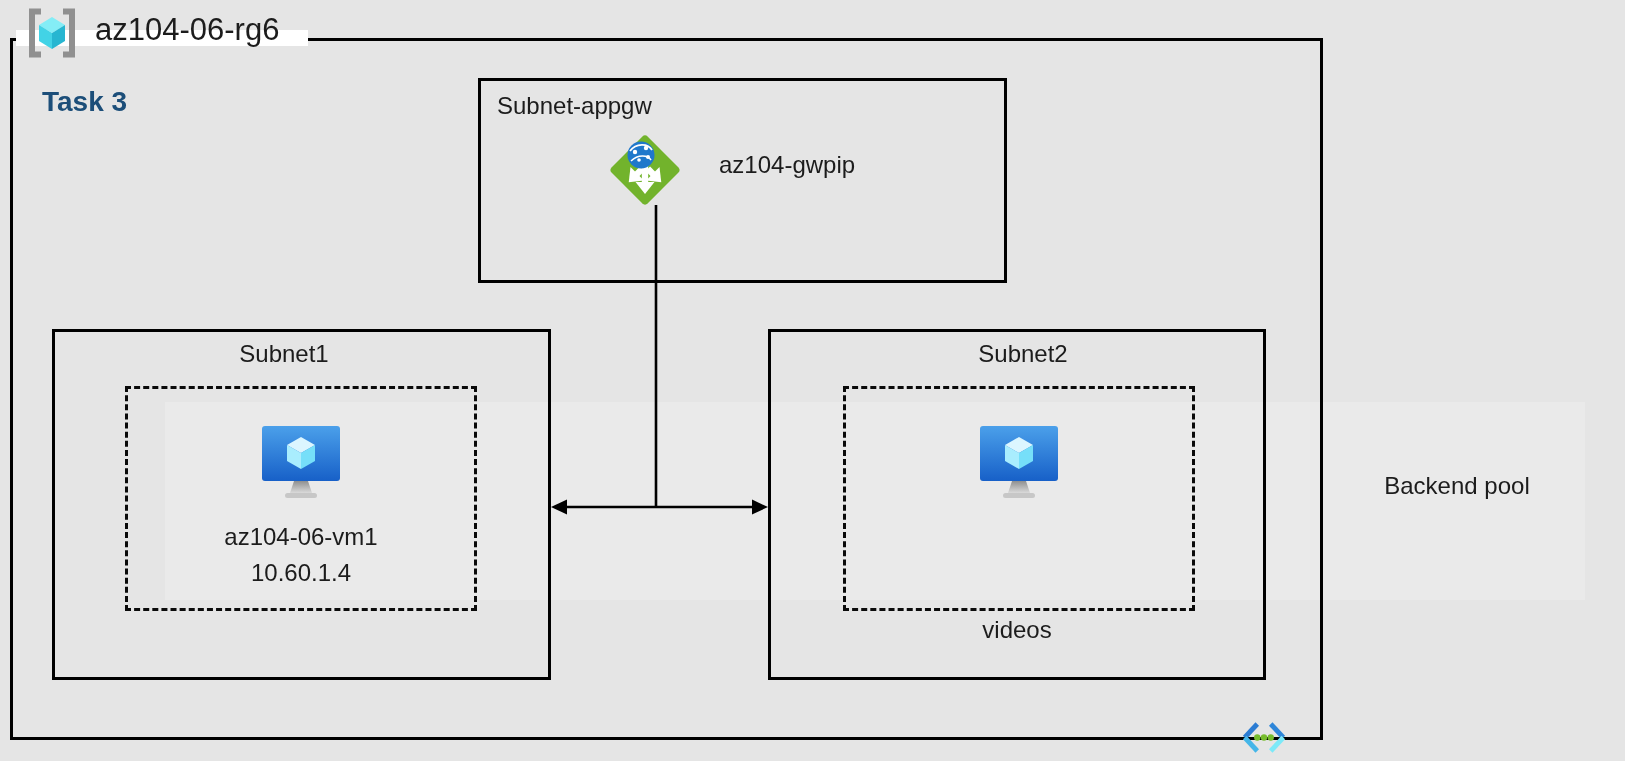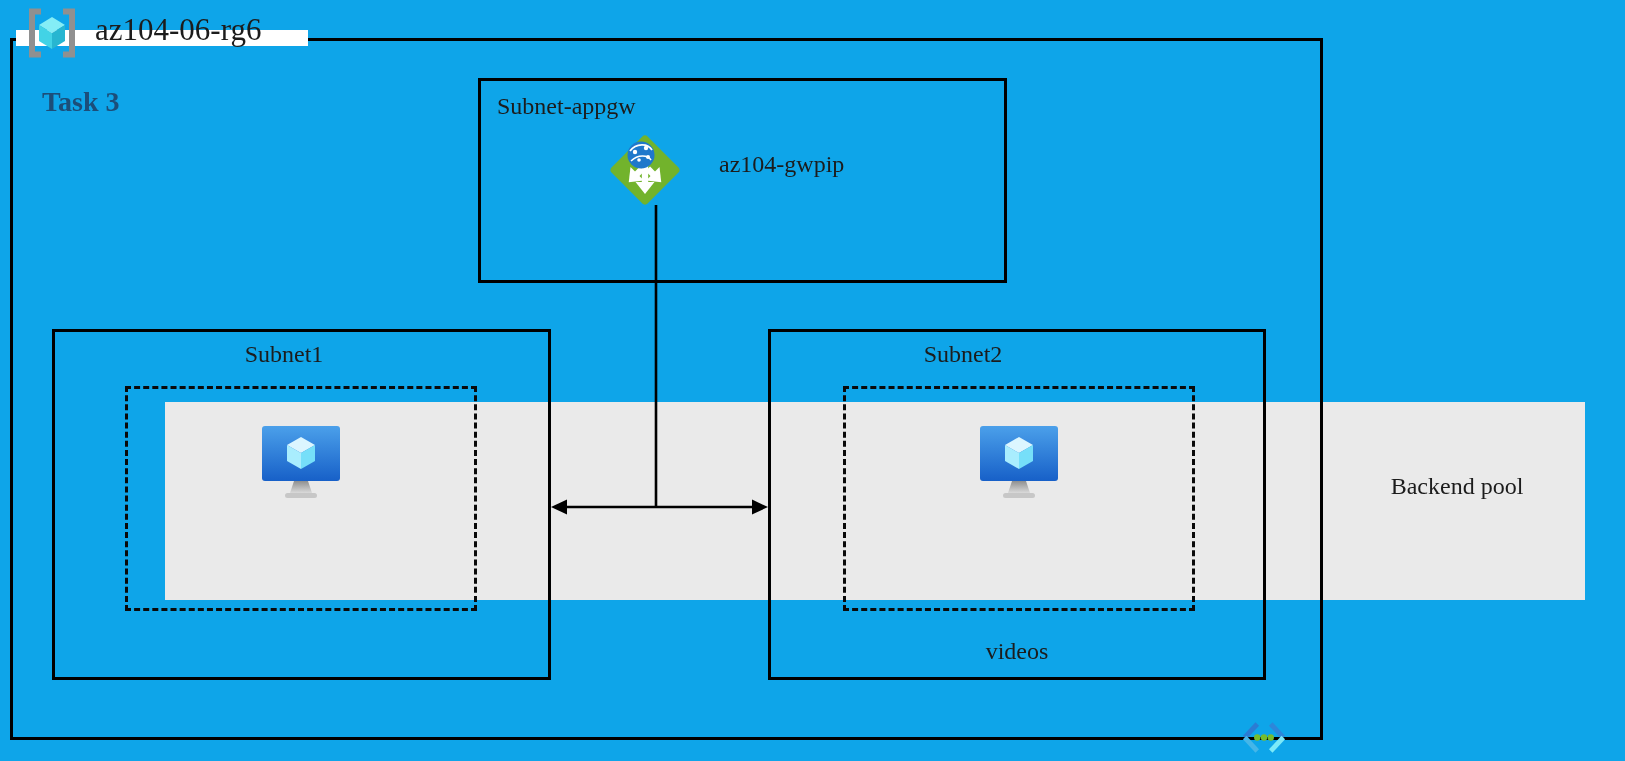--- a/index.html
+++ b/index.html
@@ -1,18 +1,18 @@
 <!DOCTYPE html>
 <html><head>
 <meta charset="utf-8">
 <style>
   html,body{margin:0;padding:0;background:#fff;}
   #canvas{
-    position:relative;width:1625px;height:761px;background:#0ea5e9;overflow:hidden;
-    font-family:Liberation Serif, serif;color:#1c1c1c;
+    position:relative;width:1625px;height:761px;background:#e5e5e5;overflow:hidden;
+    font-family:Liberation Sans, sans-serif;color:#1c1c1c;
   }
   .abs{position:absolute;}
   .box{position:absolute;border:3px solid #000;background:transparent;box-sizing:border-box;}
   .dashedbox{position:absolute;border:3px dashed #0a0a0a;background:transparent;box-sizing:border-box;}
   .lbl{position:absolute;font-size:24px;line-height:36px;color:#1c1c1c;white-space:nowrap;}
   .center{text-align:center;}
   #band{position:absolute;left:165px;top:402px;width:1420px;height:198px;background:#EAEAEA;}
   #rg-box{left:10px;top:38px;width:1313px;height:702px;}
   #rg-mask{position:absolute;left:16px;top:30px;width:292px;height:16px;background:#fff;}
   #rg-icon{left:22px;top:8px;}
@@ -22,25 +22,25 @@
   #appgw-title{left:497px;top:88px;}
   #appgw-icon{left:605px;top:130px;}
   #appgw-names{left:719px;top:146px;line-height:37px;}
   #subnet1-box{left:52px;top:329px;width:499px;height:351px;}
   #subnet1-title{left:52px;top:336px;width:464px;}
   #dashed1{left:125px;top:386px;width:352px;height:225px;}
   #vm1-icon{left:259px;top:424px;}
   #vm1-text{left:125px;top:519px;width:352px;}
   #images-label{left:52px;top:629px;width:499px;}
   #subnet2-box{left:768px;top:329px;width:498px;height:351px;}
-  #subnet2-title{left:744px;top:336px;width:438px;}
+  #subnet2-title{left:804px;top:336px;width:438px;}
   #dashed2{left:843px;top:386px;width:352px;height:225px;}
   #vm2-icon{left:977px;top:424px;}
   #vm2-text{left:843px;top:519px;width:352px;}
-  #videos-label{left:768px;top:633px;width:498px;text-align:center;}
+  #videos-label{left:768px;top:612px;width:498px;text-align:center;}
   #backend-label{left:1312px;top:468px;width:290px;font-size:24px;}
   #connectors{position:absolute;left:0;top:0;width:1625px;height:761px;pointer-events:none;}
   #vnet-icon{left:1237px;top:718px;}
   svg{display:block;}
 </style>
 </head>
 <body>
 
 <div id="canvas">
 
@@ -117,20 +117,24 @@
   <div id="dashed1" class="dashedbox"></div>
 
   <svg id="vm1-icon" class="abs" width="84" height="76" viewBox="0 0 84 76">
     <rect x="3" y="2" width="78" height="55" rx="3" fill="url(#vmscr)"></rect>
     <polygon points="42,13 56,21 42,29 28,21" fill="#DCF6FF"></polygon>
     <polygon points="28,21 42,29 42,45 28,37" fill="#A9EDFE"></polygon>
     <polygon points="56,21 56,37 42,45 42,29" fill="#76DFF9"></polygon>
     <polygon points="35,57 49,57 53,69 31,69" fill="url(#vmstand)"></polygon>
     <rect x="26" y="69" width="32" height="5" rx="2.5" fill="#C7C7C7"></rect>
   </svg>
+  <div id="vm1-text" class="lbl center">
+    <div>az104-06-vm1</div>
+    <div>10.60.1.4</div>
+  </div>
 
   <div id="subnet2-box" class="box"></div>
   <div id="subnet2-title" class="lbl center">Subnet2</div>
   <div id="dashed2" class="dashedbox"></div>
 
   <svg id="vm2-icon" class="abs" width="84" height="76" viewBox="0 0 84 76">
     <rect x="3" y="2" width="78" height="55" rx="3" fill="url(#vmscr)"></rect>
     <polygon points="42,13 56,21 42,29 28,21" fill="#DCF6FF"></polygon>
     <polygon points="28,21 42,29 42,45 28,37" fill="#A9EDFE"></polygon>
     <polygon points="56,21 56,37 42,45 42,29" fill="#76DFF9"></polygon>

